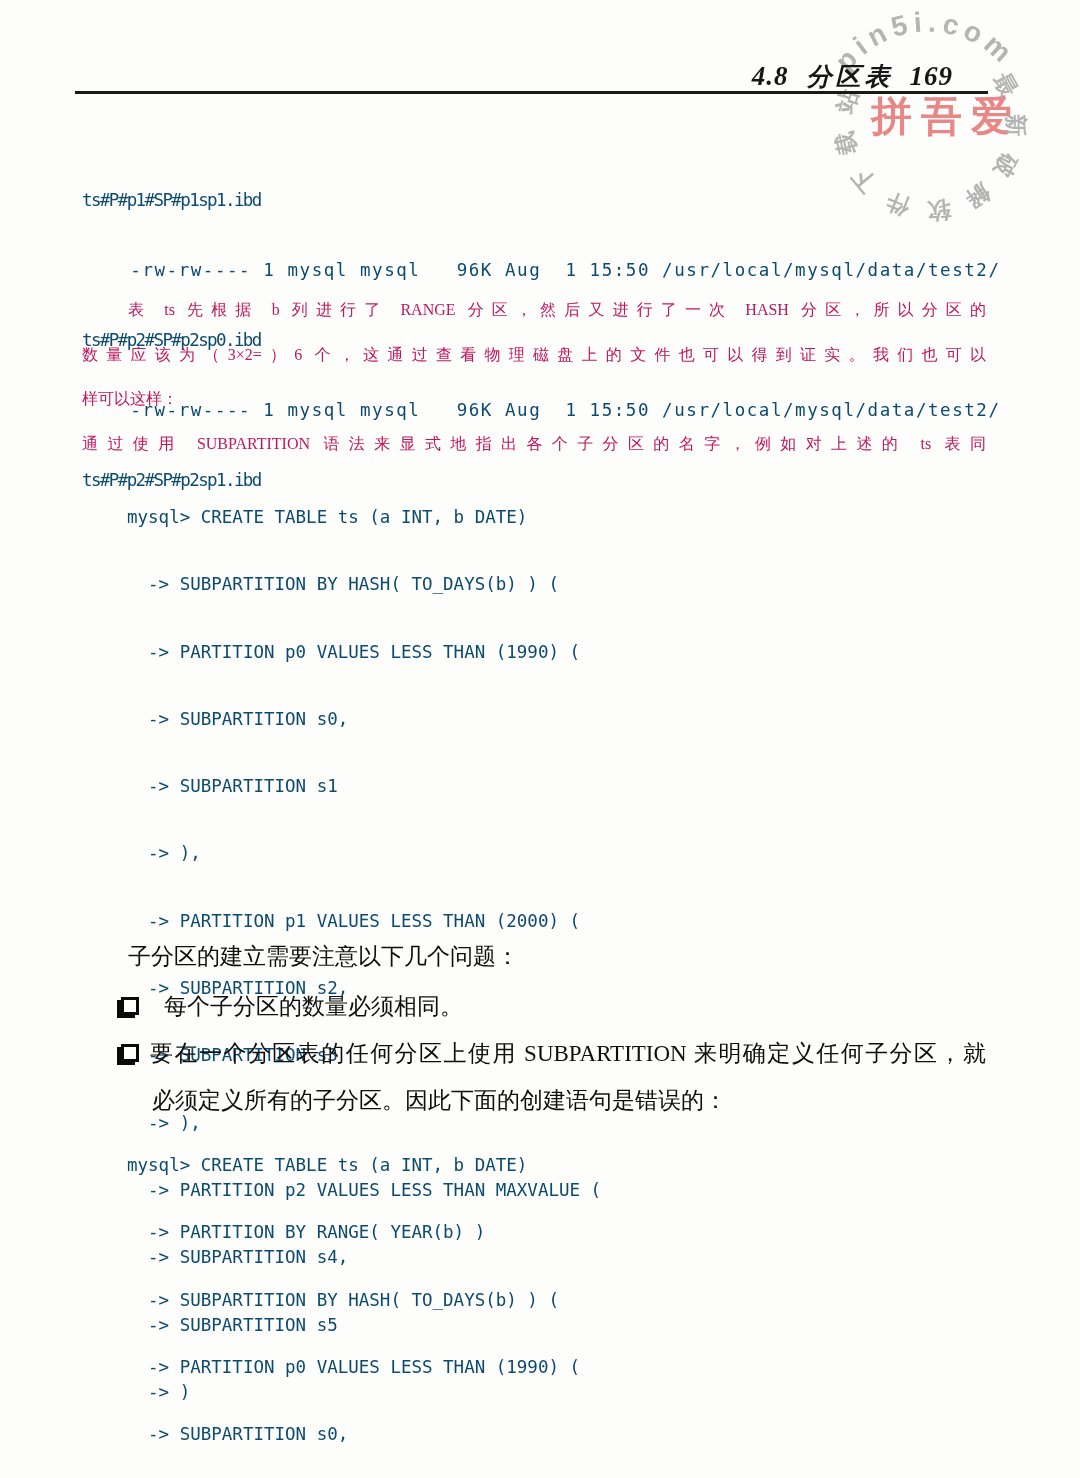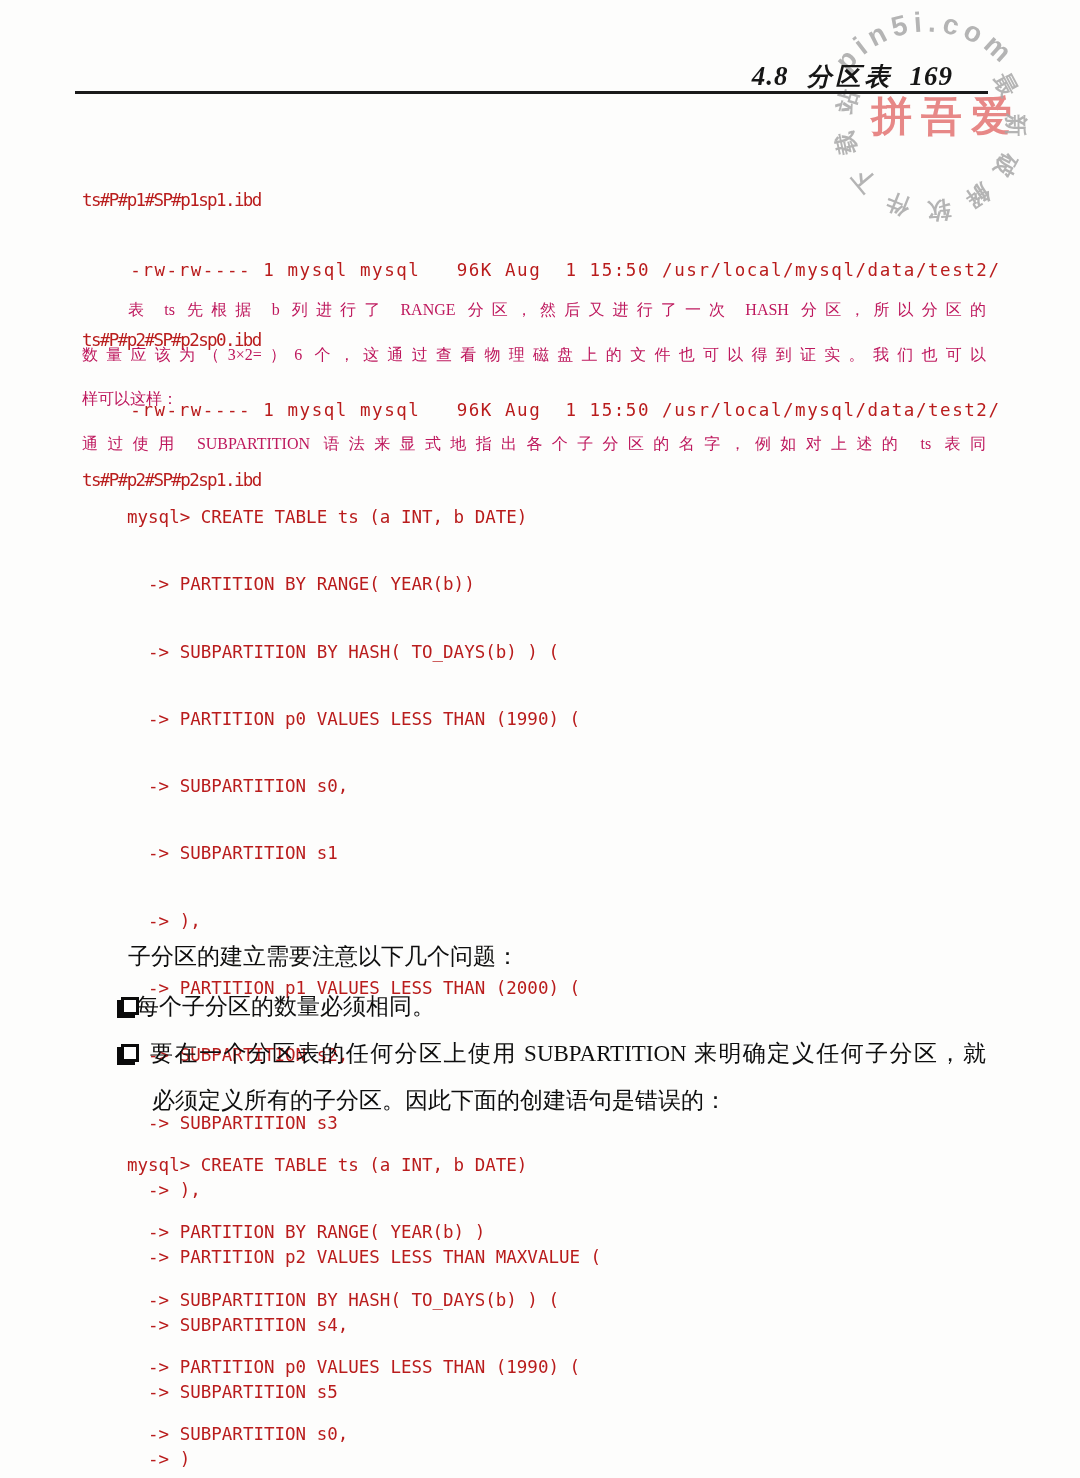--- a/index.html
+++ b/index.html
@@ -20,21 +20,21 @@
   .hdr .num{font-size:27px; letter-spacing:1px;}
   .hdr .sec{font-size:25px; margin:0 16px 0 18px; letter-spacing:4px;}
   .hdr-rule{
     position:absolute; top:91px; left:75px; width:913px; height:2.5px;
     background:#1a1a1a;
   }
   
   .code{
     position:absolute;
     font-family:"DejaVu Sans Mono","Liberation Mono",monospace;
-    font-size:17.5px; color:#b91c1c; white-space:pre;
+    font-size:17.5px; color:#0c4a6e; white-space:pre;
   }
   .b1 .cl{height:30px; line-height:30px;}
   .b2 .cl,.b3 .cl{height:27.3px; line-height:27.3px;}
   .cl.tight{letter-spacing:-1.6px;}
   .cl.wide{letter-spacing:1.55px;}
   
   .para{
     position:absolute; left:82px; width:904px;
     font-size:16px; color:#be185d;
   }
@@ -96,42 +96,41 @@
 
   <div class="para" style="top:288px;">
     <div class="pline first">表 ts 先根据 b 列进行了 RANGE 分区，然后又进行了一次 HASH 分区，所以分区的</div>
     <div class="pline">数量应该为（3×2=）6 个，这通过查看物理磁盘上的文件也可以得到证实。我们也可以</div>
     <div class="pline last">样可以这样：</div>
     <div class="pline">通过使用 SUBPARTITION 语法来显式地指出各个子分区的名字，例如对上述的 ts 表同</div>
   </div>
 
   <div class="code b2" style="top:464px; left:127px;">
     <div class="cl">mysql&gt; CREATE TABLE ts (a INT, b DATE)</div>
-    <div class="cl">  -&gt; PARTITION BY RANGE( YEAR(b))</div>
     <div class="cl">  -&gt; SUBPARTITION BY HASH( TO_DAYS(b) ) (</div>
     <div class="cl">  -&gt; PARTITION p0 VALUES LESS THAN (1990) (</div>
     <div class="cl">  -&gt; SUBPARTITION s0,</div>
     <div class="cl">  -&gt; SUBPARTITION s1</div>
     <div class="cl">  -&gt; ),</div>
     <div class="cl">  -&gt; PARTITION p1 VALUES LESS THAN (2000) (</div>
     <div class="cl">  -&gt; SUBPARTITION s2,</div>
     <div class="cl">  -&gt; SUBPARTITION s3</div>
     <div class="cl">  -&gt; ),</div>
     <div class="cl">  -&gt; PARTITION p2 VALUES LESS THAN MAXVALUE (</div>
     <div class="cl">  -&gt; SUBPARTITION s4,</div>
     <div class="cl">  -&gt; SUBPARTITION s5</div>
     <div class="cl">  -&gt; )</div>
     
     
   </div>
 
   <div class="nline" style="top:935px; left:128px;">子分区的建立需要注意以下几个问题：</div>
 
   <div class="bullet-sq" style="top:997px; left:121px;"></div>
-  <div class="nline" style="top:985px; left:136px;">每个子分区的数量必须相同。</div>
+  <div class="nline" style="top:985px; left:164px;">每个子分区的数量必须相同。</div>
 
   <div class="bullet-sq" style="top:1044px; left:121px;"></div>
   <div class="nline" style="top:1079px; left:152px;">必须定义所有的子分区。因此下面的创建语句是错误的：</div>
   <div class="nline just" style="top:1032px; left:150px; width:836px;">要在一个分区表的任何分区上使用 SUBPARTITION 来明确定义任何子分区，就</div>
 
   <div class="code b3" style="top:1112px; left:127px;">
     <div class="cl">mysql&gt; CREATE TABLE ts (a INT, b DATE)</div>
     <div class="cl">  -&gt; PARTITION BY RANGE( YEAR(b) )</div>
     <div class="cl">  -&gt; SUBPARTITION BY HASH( TO_DAYS(b) ) (</div>
     <div class="cl">  -&gt; PARTITION p0 VALUES LESS THAN (1990) (</div>

